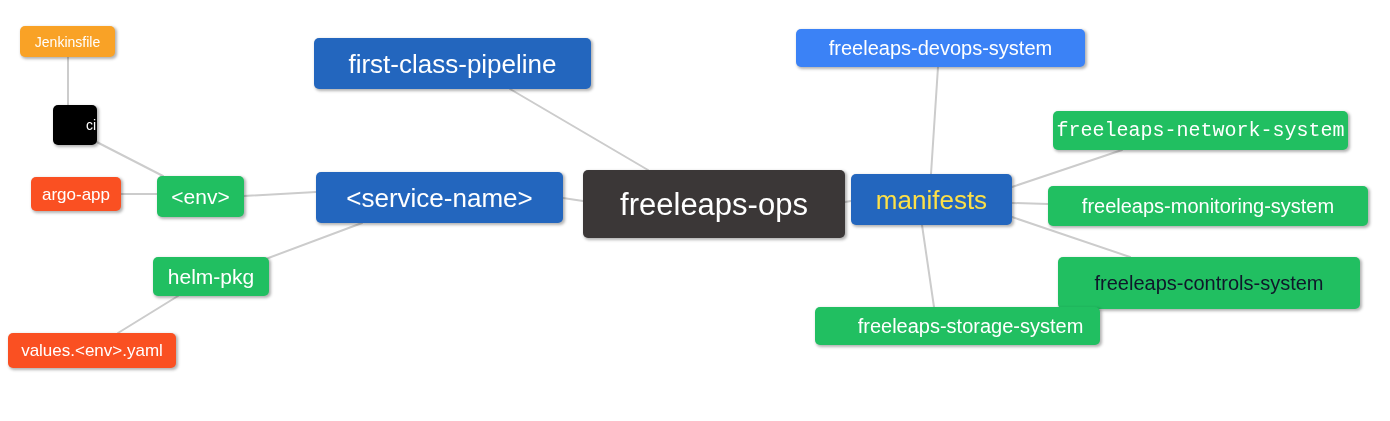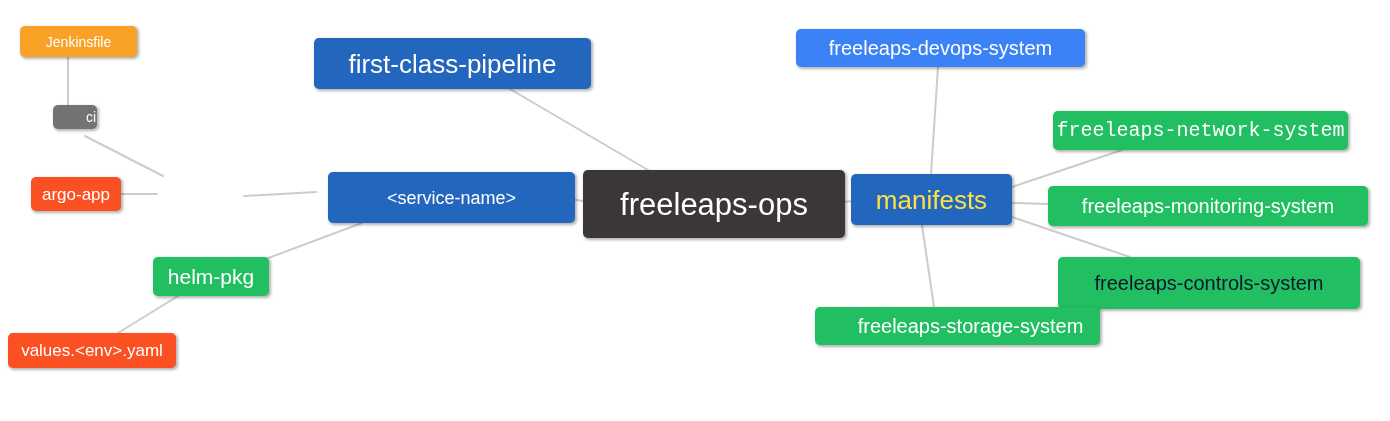--- a/index.html
+++ b/index.html
@@ -51,25 +51,26 @@
       <line x1="563" y1="198" x2="583" y2="201" stroke="#CCCCCC" stroke-width="2" stroke-linecap="round"></line>
       <line x1="845" y1="202" x2="851" y2="201" stroke="#CCCCCC" stroke-width="2" stroke-linecap="round"></line>
       <line x1="931" y1="174" x2="938" y2="67" stroke="#CCCCCC" stroke-width="2" stroke-linecap="round"></line>
       <line x1="1012" y1="187" x2="1122" y2="150" stroke="#CCCCCC" stroke-width="2" stroke-linecap="round"></line>
       <line x1="1012" y1="203" x2="1048" y2="204" stroke="#CCCCCC" stroke-width="2" stroke-linecap="round"></line>
       <line x1="1012" y1="217" x2="1130" y2="257" stroke="#CCCCCC" stroke-width="2" stroke-linecap="round"></line>
       <line x1="922" y1="225" x2="934" y2="307" stroke="#CCCCCC" stroke-width="2" stroke-linecap="round"></line>
     </svg>
 <div class="node" style="left: 583px; top: 170px; width: 262px; height: 68px; background: rgb(59, 55, 55); color: rgb(255, 255, 255); font-size: 31px;">freeleaps-ops</div>
     <div class="node" style="left: 314px; top: 38px; width: 277px; height: 51px; background: rgb(35, 102, 190); color: rgb(255, 255, 255); font-size: 26px;">first-class-pipeline</div>
-    <div class="node" style="left: 328px; top: 172px; width: 247px; height: 51px; background: rgb(35, 102, 190); color: rgb(255, 255, 255); font-size: 18px;">&lt;service-name&gt;</div>
+    <div class="node" style="left: 316px; top: 172px; width: 247px; height: 51px; background: rgb(35, 102, 190); color: rgb(255, 255, 255); font-size: 26px;">&lt;service-name&gt;</div>
     <div class="node" style="left: 851px; top: 174px; width: 161px; height: 51px; background: rgb(35, 102, 190); color: #fde047; font-size: 26px;">manifests</div>
+    <div class="node" style="left: 157px; top: 176px; width: 87px; height: 41px; background: rgb(33, 191, 97); color: rgb(255, 255, 255); font-size: 21px;">&lt;env&gt;</div>
     <div class="node" style="left: 153px; top: 257px; width: 116px; height: 39px; background: rgb(33, 191, 97); color: rgb(255, 255, 255); font-size: 21px;">helm-pkg</div>
-    <div class="node" style="left: 53px; top: 105px; width: 32px; height: 24px; background: #737373; color: rgb(255, 255, 255); font-size: 14px; padding-left: 38px;">ci</div>
-    <div class="node" style="left: 20px; top: 26px; width: 117px; height: 31px; background: rgb(249, 162, 38); color: rgb(255, 255, 255); font-size: 14px;">Jenkinsfile</div>
+    <div class="node" style="left: 53px; top: 105px; width: 32px; height: 40px; background: #000000; color: rgb(255, 255, 255); font-size: 14px; padding-left: 38px;">ci</div>
+    <div class="node" style="left: 20px; top: 26px; width: 95px; height: 31px; background: rgb(249, 162, 38); color: rgb(255, 255, 255); font-size: 14px;">Jenkinsfile</div>
     <div class="node" style="left: 31px; top: 177px; width: 90px; height: 34px; background: rgb(250, 80, 34); color: rgb(255, 255, 255); font-size: 17px;">argo-app</div>
     <div class="node" style="left: 8px; top: 333px; width: 168px; height: 35px; background: rgb(250, 80, 34); color: rgb(255, 255, 255); font-size: 17px;">values.&lt;env&gt;.yaml</div>
     <div class="node" style="left: 796px; top: 29px; width: 289px; height: 38px; background: #3b82f6; color: rgb(255, 255, 255); font-size: 20px;">freeleaps-devops-system</div>
     <div class="node" style="left: 1053px; top: 111px; width: 295px; height: 39px; background: rgb(33, 191, 97); color: rgb(255, 255, 255); font-size: 20px; font-family: Liberation Mono, monospace;">freeleaps-network-system</div>
     <div class="node" style="left: 1048px; top: 186px; width: 320px; height: 40px; background: rgb(33, 191, 97); color: rgb(255, 255, 255); font-size: 20px;">freeleaps-monitoring-system</div>
     <div class="node" style="left: 1058px; top: 257px; width: 302px; height: 52px; background: rgb(33, 191, 97); color: #0f172a; font-size: 20px;">freeleaps-controls-system</div>
     <div class="node" style="left: 815px; top: 307px; width: 285px; height: 38px; background: rgb(33, 191, 97); color: rgb(255, 255, 255); font-size: 20px; padding-left: 32px;">freeleaps-storage-system</div>
   </div>
 
 </body></html>

